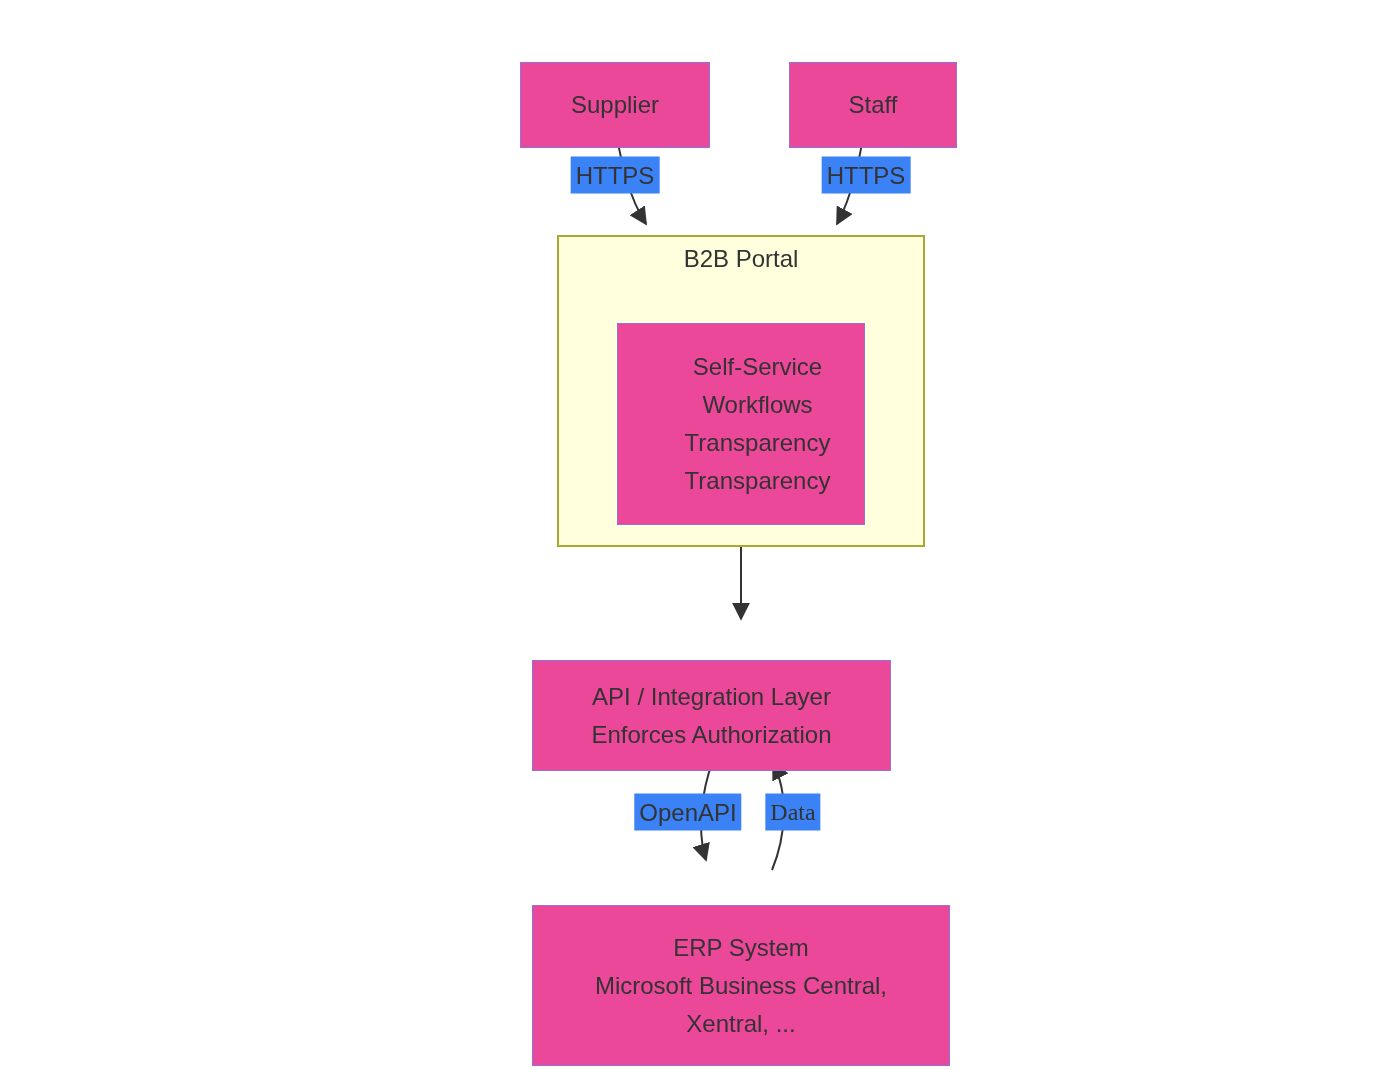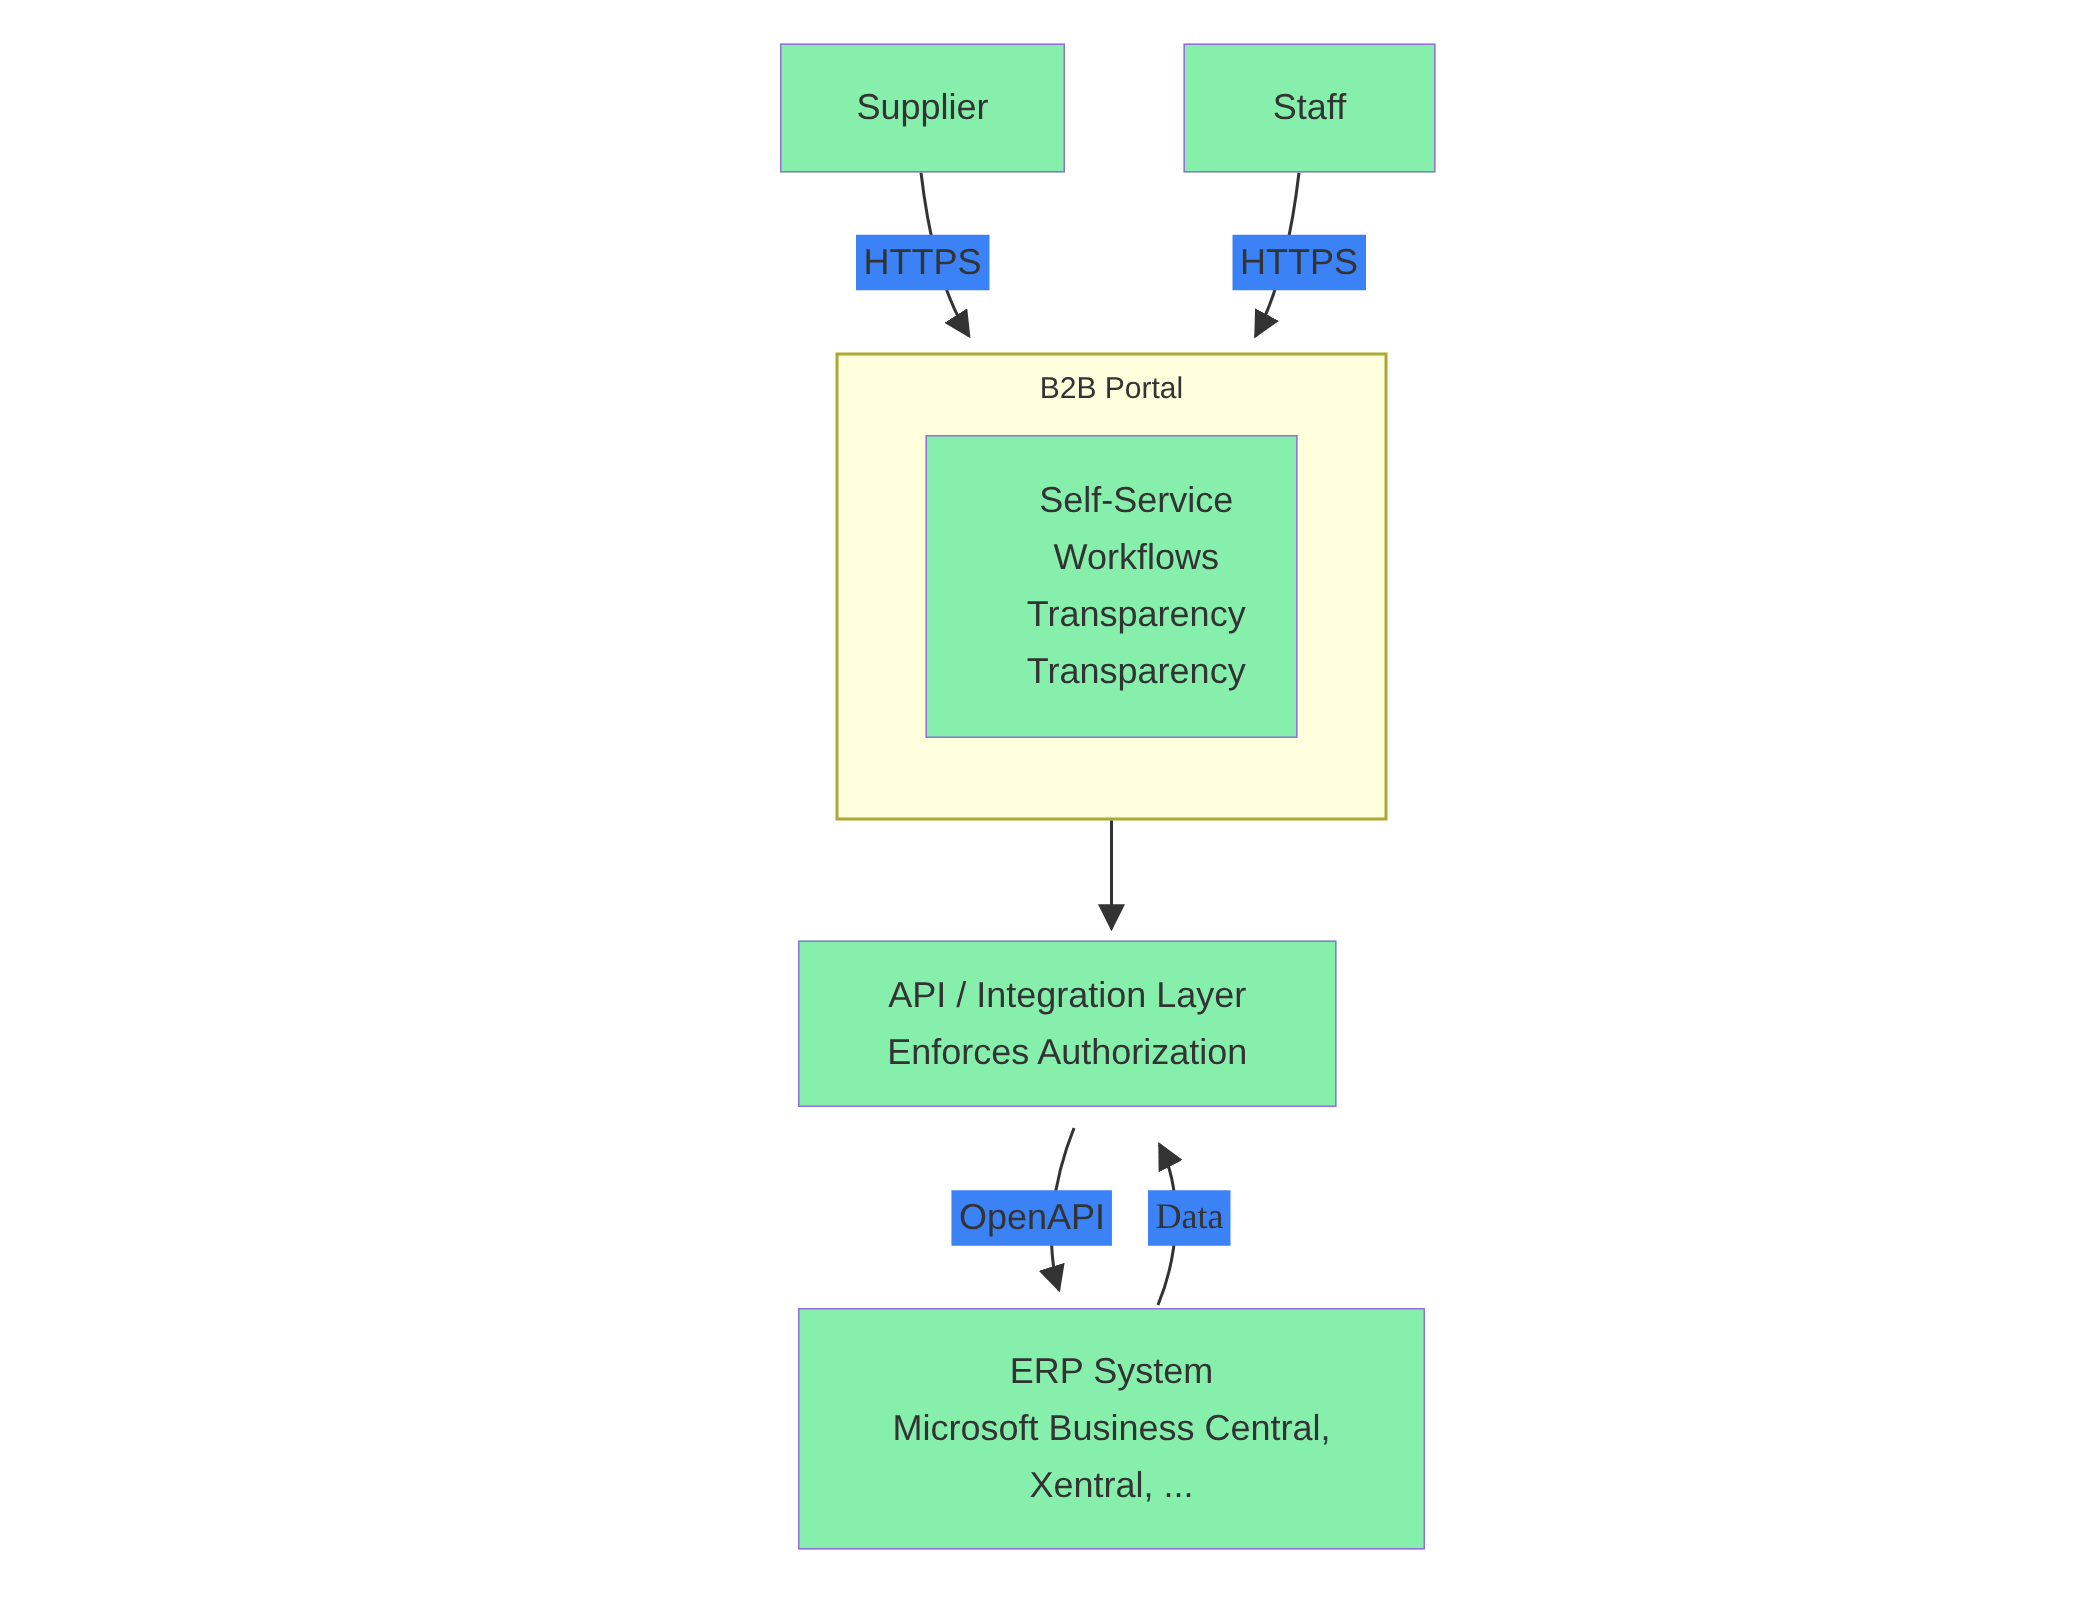--- a/index.html
+++ b/index.html
@@ -14,30 +14,31 @@
     width: 1398px;
     height: 1070px;
     background: #ffffff;
     font-family: "Liberation Sans", sans-serif;
     color: #333333;
     overflow: hidden;
   }
 
   .node {
     position: absolute;
-    background: #86efac;
+    background: #ec4899;
     border: 1.5px solid #9370DB;
     display: flex;
     flex-direction: column;
     align-items: center;
     justify-content: center;
     text-align: left;
     font-size: 24px;
     line-height: 38px;
     z-index: 3;
+    margin-top: 33px;
   }
 
   #node-supplier { left: 520px; top: 29px;  width: 190px; height: 86px; }
   #node-staff    { left: 789px; top: 29px;  width: 168px; height: 86px; }
   #node-features { left: 617px; top: 290px; width: 248px; height: 202px; padding-left: 33px; }
   #node-api      { left: 532px; top: 627px; width: 359px; height: 111px; }
   #node-erp      { left: 532px; top: 872px; width: 418px; height: 161px; }
 
   #subgraph-b2b {
     position: absolute;
@@ -45,21 +46,21 @@
     width: 368px; height: 312px;
     background: #FFFFDE;
     border: 2px solid #AAAA33;
     z-index: 1;
   }
   .subgraph-title {
     position: absolute;
     top: 7px; left: 0;
     width: 100%;
     text-align: center;
-    font-size: 20px;
+    font-size: 24px;
     line-height: 30px;
   }
 
   svg.edges {
     position: absolute;
     left: 0; top: 0;
     width: 1398px; height: 1070px;
     z-index: 2;
   }
   .edge-path {

